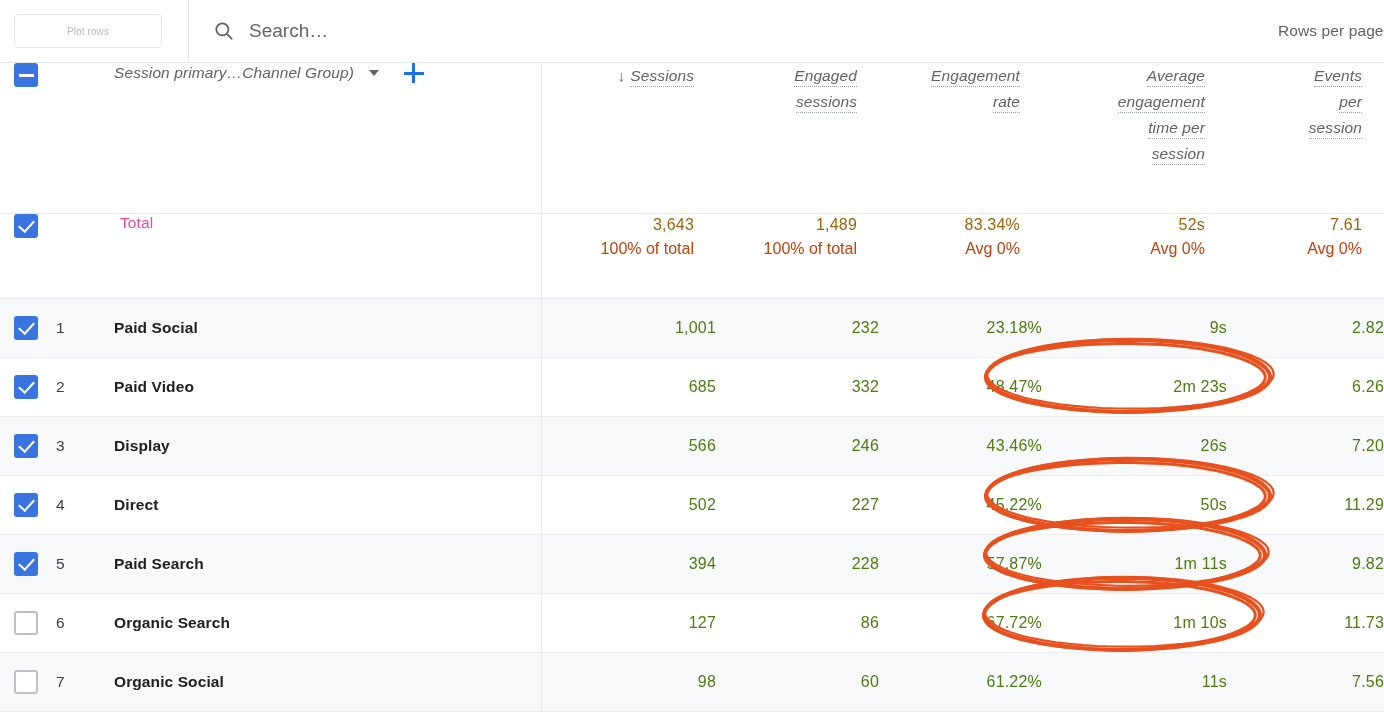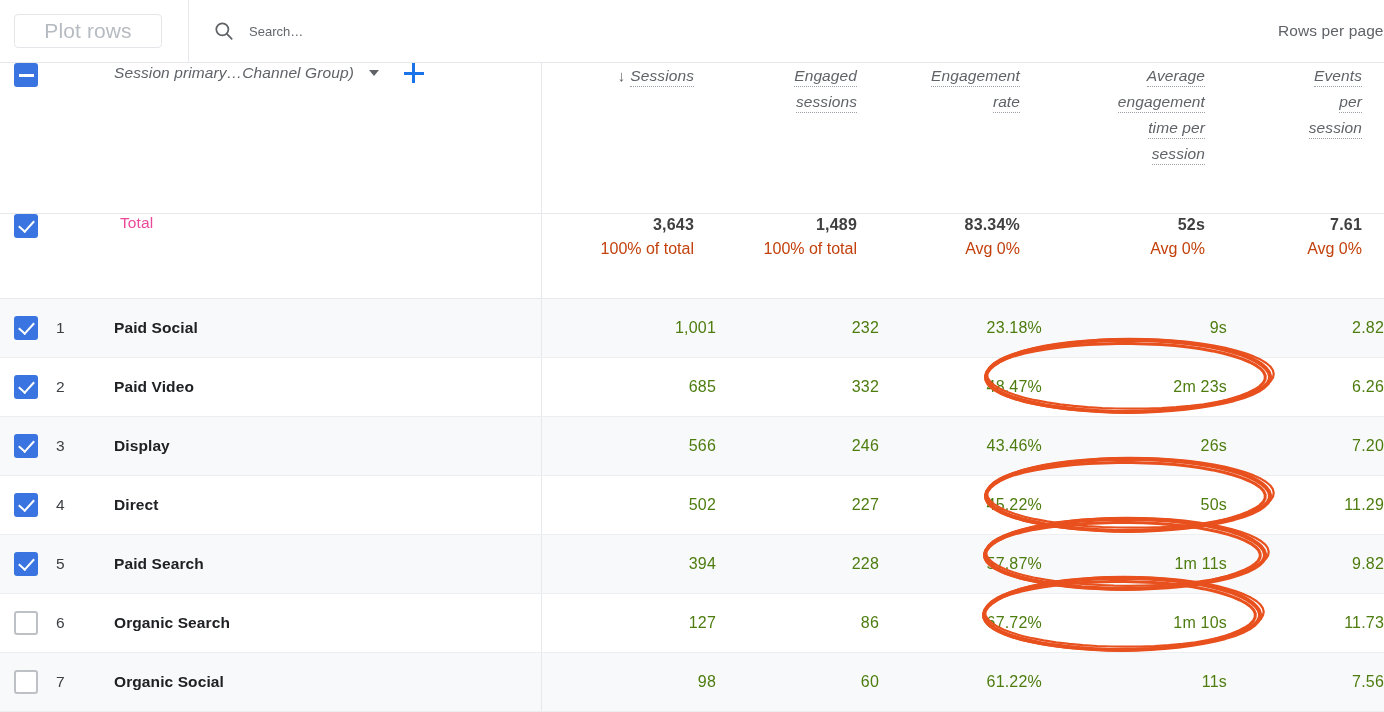--- a/index.html
+++ b/index.html
@@ -25,42 +25,42 @@
     border-bottom: 1px solid #e6e8eb;
     background: #fff;
   }
   .plot-rows-btn {
     margin-left: 14px;
     width: 148px; height: 34px;
     border: 1px solid #e4e6e9;
     border-radius: 4px;
     background: #fff;
     color: #b6bbc1;
-    font-size: 21px;
+    font-size: 10px;
     font-family: "Liberation Sans", sans-serif;
     letter-spacing: .1px;
     display: flex; align-items: center; justify-content: center;
     cursor: default;
   }
   .tb-divider {
     width: 1px; height: 63px;
     background: #e6e8eb;
     margin-left: 26px;
   }
   .search-wrap {
     display: flex; align-items: center;
     margin-left: 24px;
     flex: 1;
     height: 100%;
   }
   .search-icon { width: 22px; height: 22px; flex: none; display:block; }
   .search-input {
     border: none; outline: none; background: transparent;
     margin-left: 14px;
-    font-size: 13px;
+    font-size: 19px;
     color: #0f766e;
     font-family: "Liberation Sans", sans-serif;
     width: 420px;
     height: 30px;
     padding: 0;
   }
   .search-input::placeholder { color: #62676c; opacity: 1; }
   .rows-per-page {
     font-size: 15.5px;
     color: #5f6368;
@@ -176,21 +176,21 @@
     border-bottom: 1px solid #e6e8eb;
     padding-top: 22px;
   }
   .total-cell.sep { border-left: 1px solid #e6e8eb; }
   .total-cell.metric { text-align: right; padding-right: 22px; }
   .total-label {
     font-size: 15.5px; color: #ec4899; padding-left: 6px;
     letter-spacing: .1px;
   }
   .total-val {
-    font-size: 16px; font-weight: bold; color: #404040;
+    font-size: 16px; font-weight: normal; color: #a16207;
     line-height: 22px; letter-spacing: .2px;
   }
   .total-sub {
     font-size: 16px; color: #c2410c; line-height: 22px; margin-top: 2px;
   }
 
   
   .drow { height: 59px; }
   .drow td {
     border-bottom: 1px solid #eceef0;

